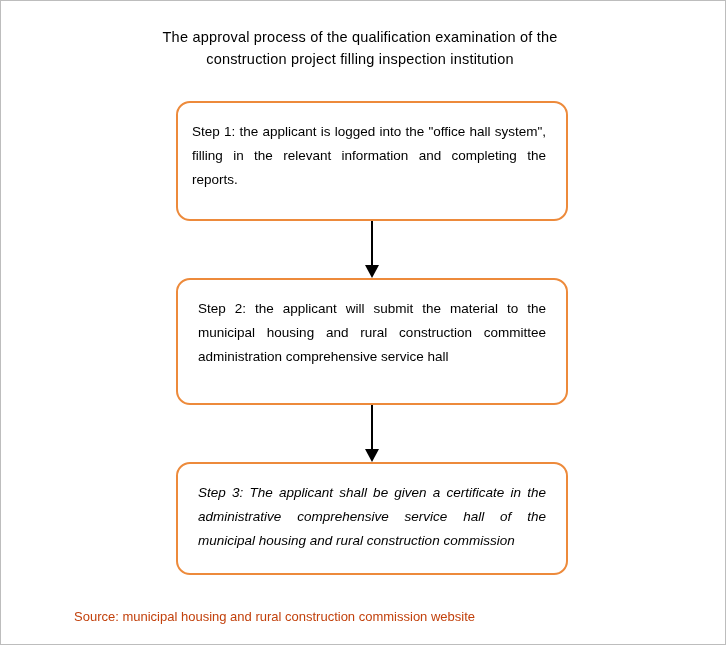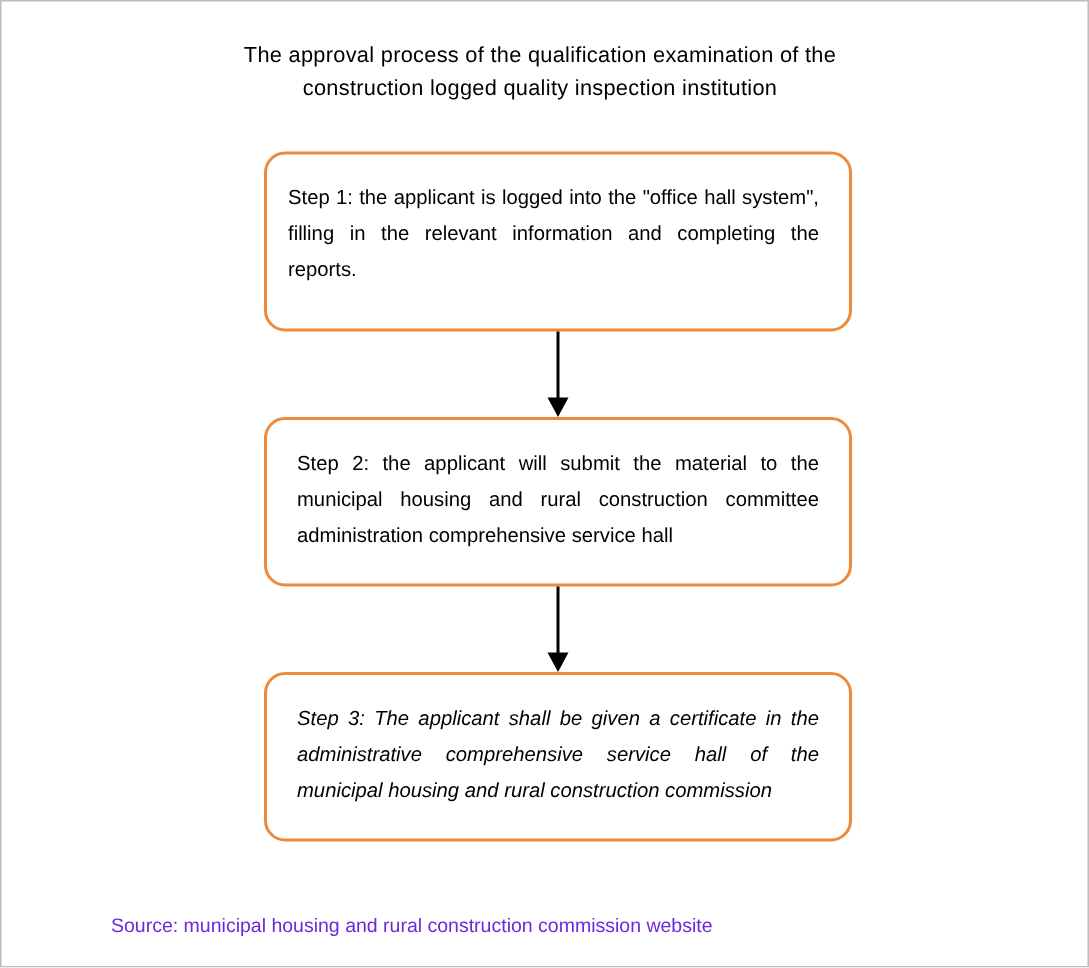--- a/index.html
+++ b/index.html
@@ -49,21 +49,21 @@
     border-radius: 14px;
     background: #ffffff;
     padding: 17px 20px 14px 20px;
     font-size: 13.5px;
     line-height: 24px;
     text-align: justify;
     text-justify: inter-word;
     color: #000000;
   }
   .step-box.b1 { height: 120px; padding-left: 14px; }
-  .step-box.b2 { height: 113px; }
+  .step-box.b2 { height: 127px; }
   .step-box.b3 { height: 113px; font-style: italic; }
 
   .connector {
     width: 392px;
     height: 57px;
     position: relative;
   }
   .connector .shaft {
     position: absolute;
     left: 50%;
@@ -85,31 +85,31 @@
     border-top: 13px solid #000000;
   }
   .connector.c2 { height: 57px; }
 
   .source {
     position: absolute;
     left: 74px;
     top: 608px;
     font-size: 13px;
     line-height: 18px;
-    color: #6d28d9;
+    color: #c2410c;
   }
 </style>
 </head>
 <body>
 
 <div class="frame"></div>
 
 <div class="title">
   <span>The approval process of the qualification examination of the</span>
-  <span class="line2">construction logged quality inspection institution</span>
+  <span class="line2">construction project filling inspection institution</span>
 </div>
 
 <div class="flow">
 
   <div class="step-box b1">Step 1: the applicant is logged into the "office hall system", filling in the relevant information and completing the reports.</div>
 
   <div class="connector c1">
     <div class="shaft"></div>
     <div class="head"></div>
   </div>

